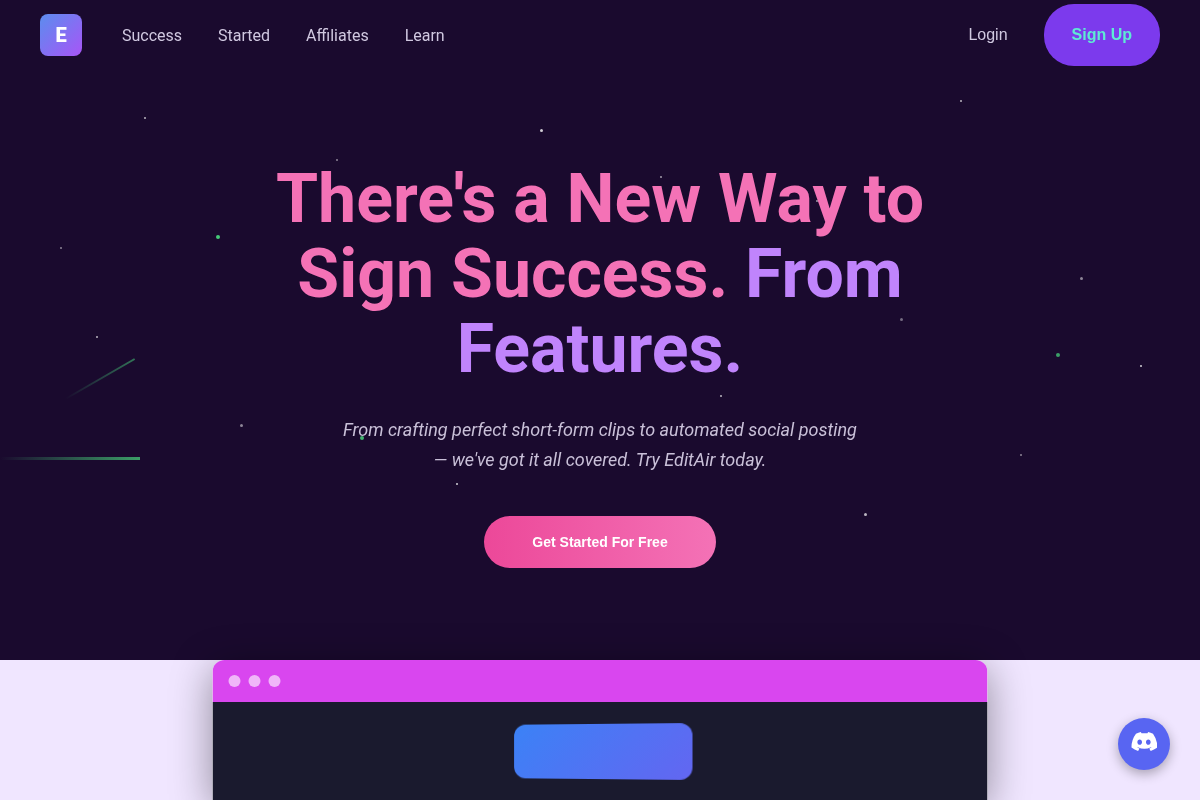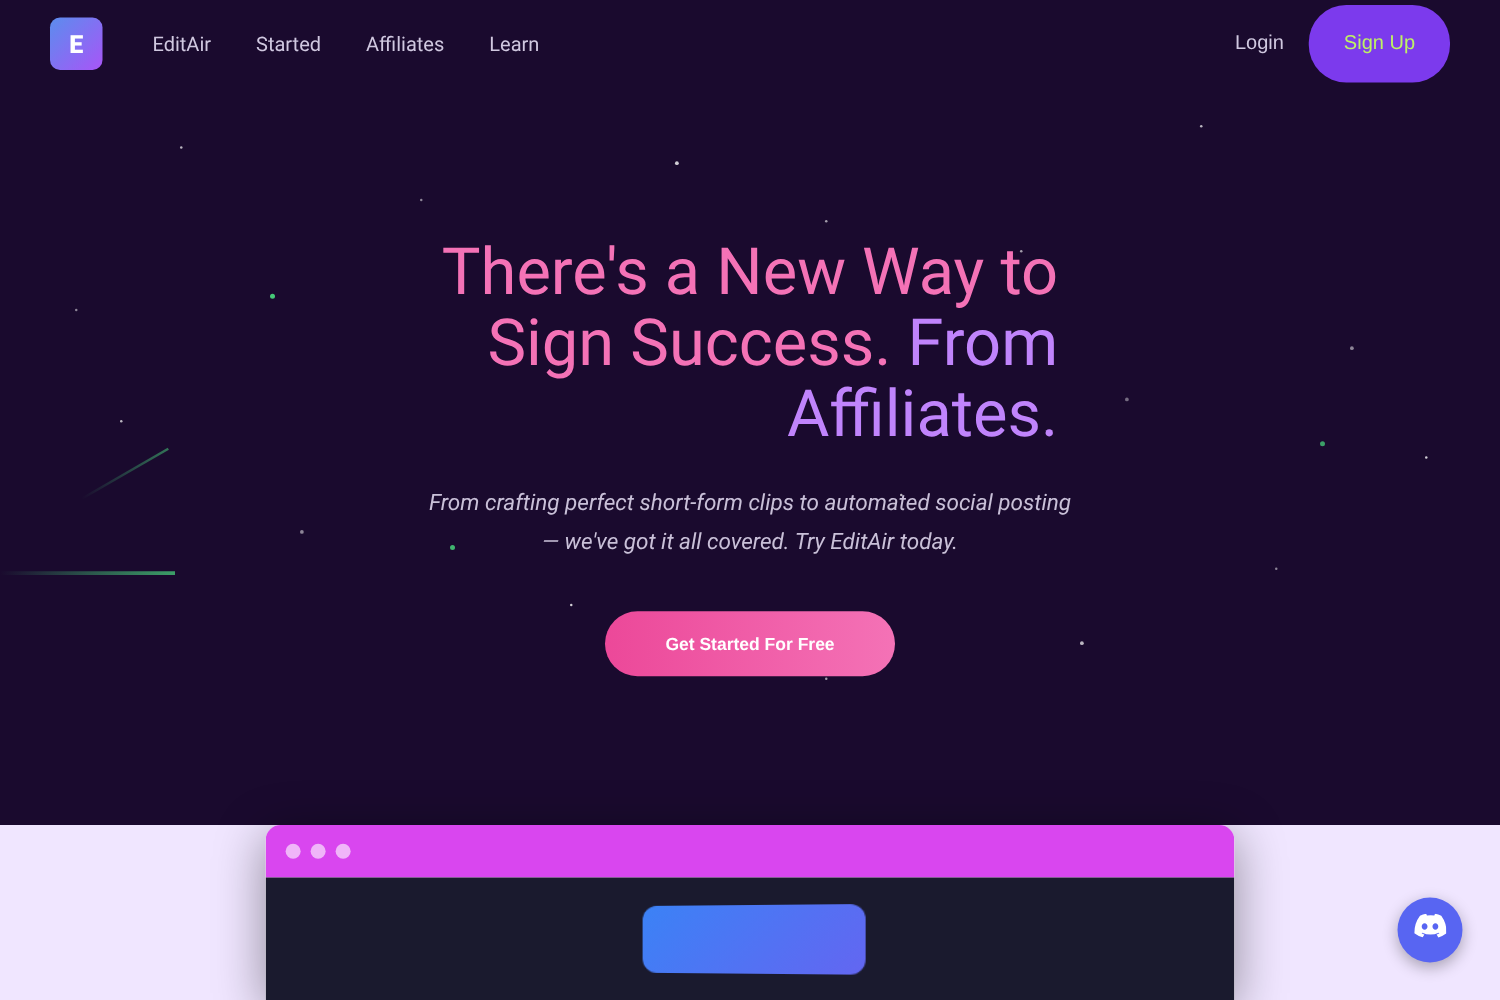--- a/index.html
+++ b/index.html
@@ -53,40 +53,40 @@
     .nav-links a {
       color: #d0c8e0;
       text-decoration: none;
       font-size: 16px;
       font-weight: 400;
     }
 
     .navbar-right {
       display: flex;
       align-items: center;
-      gap: 20px;
+      gap: 36px;
     }
 
     .login-btn {
       color: #d0c8e0;
       text-decoration: none;
       font-size: 16px;
       background: none;
       border: none;
       cursor: pointer;
     }
 
     .signup-btn {
       background: #7c3aed;
-      color: #bef264;
+      color: #5eead4;
       border: none;
       padding: 22px 28px;
       border-radius: 30px;
       font-size: 16px;
-      font-weight: 400;
+      font-weight: 700;
       cursor: pointer;
     }
 
     
     .hero {
       position: relative;
       width: 1200px;
       height: 590px;
       background-color: #1a0a2e;
       display: flex;
@@ -99,23 +99,23 @@
 
     
     .star {
       position: absolute;
       background: white;
       border-radius: 50%;
     }
 
     
     .hero-title {
-      text-align: right;
-      font-size: 52px;
-      font-weight: 400;
+      text-align: center;
+      font-size: 68px;
+      font-weight: 700;
       line-height: 1.1;
       margin-bottom: 28px;
       position: relative;
       z-index: 2;
     }
 
     .title-pink {
       color: #f472b6;
     }
 
@@ -251,21 +251,21 @@
 </head>
 <body>
 
 <nav class="navbar">
   <div class="navbar-left">
     <div class="logo">
       <span>E</span>
     </div>
     <ul class="nav-links">
       <li>
-        <a href="#">EditAir</a>
+        <a href="#">Success</a>
       </li>
       <li>
         <a href="#">Started</a>
       </li>
       <li>
         <a href="#">Affiliates</a>
       </li>
       <li>
         <a href="#">Learn</a>
       </li>
@@ -300,21 +300,21 @@
   <div class="star" style="width:4px;height:4px;top:28%;left:18%;background:#4ade80;opacity:0.9;"></div>
   <div class="star" style="width:4px;height:4px;top:62%;left:30%;background:#4ade80;opacity:0.8;"></div>
   <div class="star" style="width:4px;height:4px;top:48%;left:88%;background:#4ade80;opacity:0.7;"></div>
 
   <div class="glow-line-left"></div>
   <div class="glow-line-left2"></div>
 
   <h1 class="hero-title">
     <span class="title-pink">There's a New Way to</span><br>
     <span class="title-pink">Sign Success.</span><span class="title-purple"> From</span><br>
-    <span class="title-purple">Affiliates.</span>
+    <span class="title-purple">Features.</span>
   </h1>
 
   <p class="hero-subtitle">From crafting perfect short-form clips to automated social posting — we've got it all covered. Try EditAir today.</p>
 
   <button class="cta-btn">Get Started For Free</button>
 </section>
 
 <div class="bottom-section">
   <div class="app-window">
     <div class="window-titlebar">

